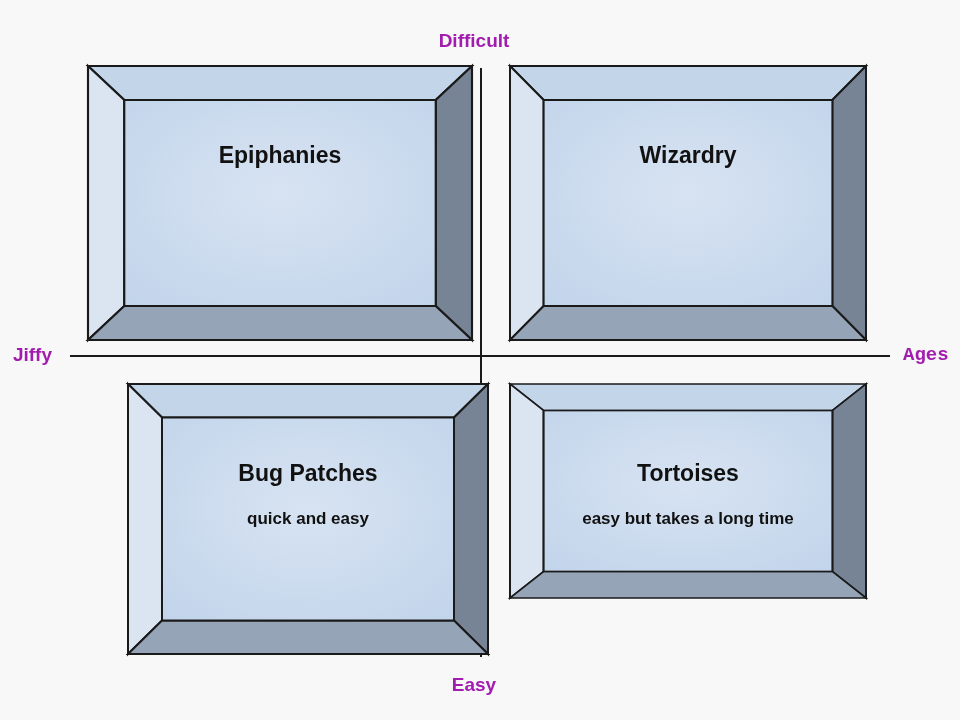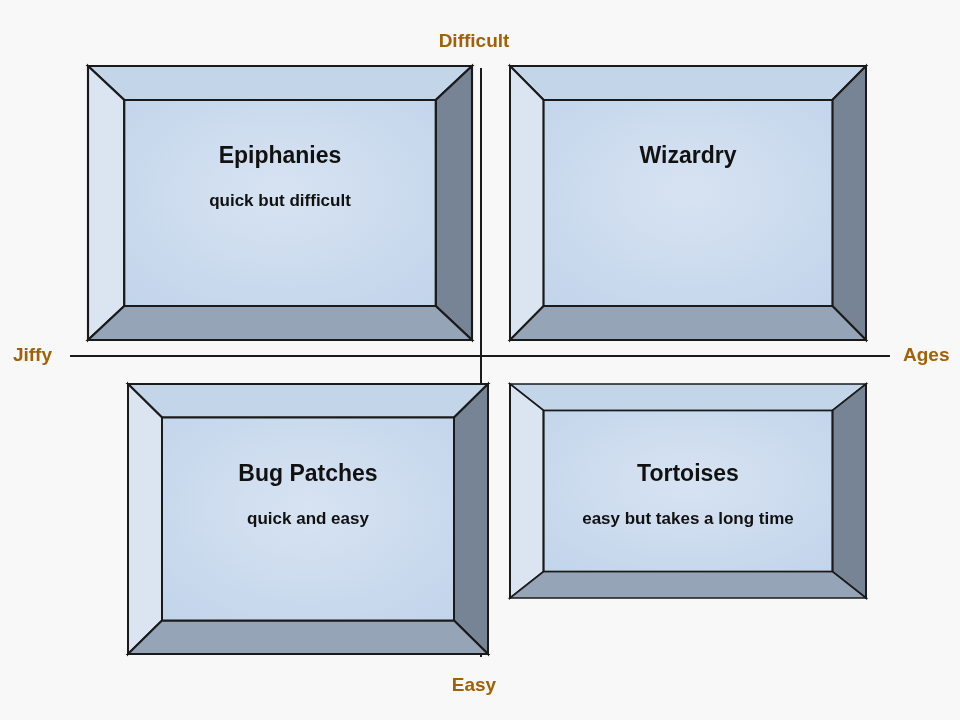--- a/index.html
+++ b/index.html
@@ -12,21 +12,21 @@
   }
   #stage{
     position:absolute;left:0;top:0;width:960px;height:720px;
     background:#f8f8f8;
   }
   .axis-line{position:absolute;background:#1a1a1a;}
   .axis-label{
     position:absolute;
     font-weight:bold;
     font-size:19px;
-    color:#a16207;
+    color:#a21caf;
     white-space:nowrap;
   }
   .axis-label.center{transform:translateX(-50%);}
   .quad{position:absolute;}
   .quad svg.frame{
     position:absolute;left:0;top:0;width:100%;height:100%;
     overflow:visible;display:block;
   }
   .edge{stroke:#1a1a1a;stroke-width:2;stroke-linejoin:miter;}
   .quad-text{
@@ -62,33 +62,32 @@
 </svg>
 
 <div id="stage" style="background: rgb(248, 248, 248);">
 
   <div class="axis-line" style="left: 480px; top: 68px; width: 2px; height: 589px; background: rgb(26, 26, 26);"></div>
   <div class="axis-line" style="left: 70px; top: 355px; width: 820px; height: 2px; background: rgb(26, 26, 26);"></div>
 
   <div class="axis-label center" style="left:474px;top:30px;">Difficult</div>
   <div class="axis-label center" style="left:474px;top:674px;">Easy</div>
   <div class="axis-label" style="left:0px;top:344px;width:52px;text-align:right;">Jiffy</div>
-  <div class="axis-label" style="left:903px;top:344px;">Ages</div>
+  <div class="axis-label" style="left:903px;top:344px;font-family:Liberation Mono, monospace;">Ages</div>
 
   <div class="quad" style="left:88px;top:66px;width:360px;height:274px;padding-left:24px;">
     <svg class="frame" viewBox="0 0 360 274" preserveAspectRatio="none">
       <polygon class="edge" points="0,0 360,0 326,34 34,34" fill="#c3d5e9"></polygon>
       <polygon class="edge" points="0,0 34,34 34,240 0,274" fill="#dbe5f2"></polygon>
       <polygon class="edge" points="360,0 326,34 326,240 360,274" fill="#768495"></polygon>
       <polygon class="edge" points="0,274 34,240 326,240 360,274" fill="#95a4b6"></polygon>
       <rect class="edge" x="34" y="34" width="292" height="206" fill="url(#innerGrad)"></rect>
     </svg>
     <div class="quad-text">
       <div class="quad-title">Epiphanies</div>
-      <div class="quad-sub">quick but difficult</div>
     </div>
   </div>
 
   <div class="quad" style="left:510px;top:66px;width:356px;height:274px;">
     <svg class="frame" viewBox="0 0 360 274" preserveAspectRatio="none">
       <polygon class="edge" points="0,0 360,0 326,34 34,34" fill="#c3d5e9"></polygon>
       <polygon class="edge" points="0,0 34,34 34,240 0,274" fill="#dbe5f2"></polygon>
       <polygon class="edge" points="360,0 326,34 326,240 360,274" fill="#768495"></polygon>
       <polygon class="edge" points="0,274 34,240 326,240 360,274" fill="#95a4b6"></polygon>
       <rect class="edge" x="34" y="34" width="292" height="206" fill="url(#innerGrad)"></rect>

